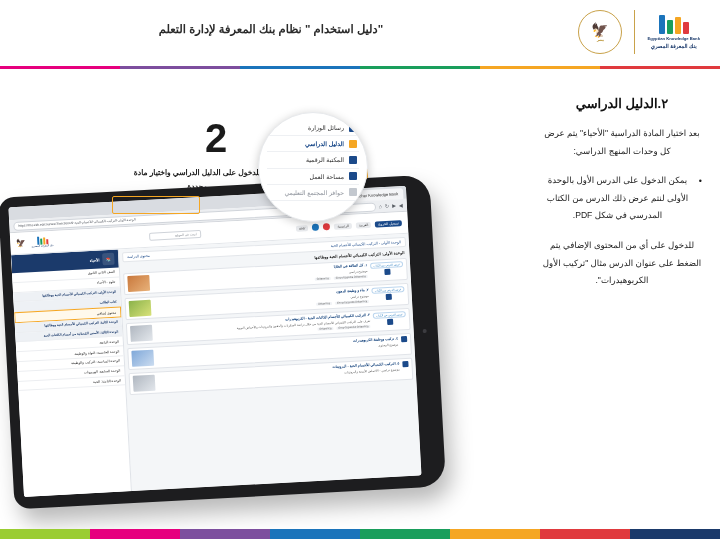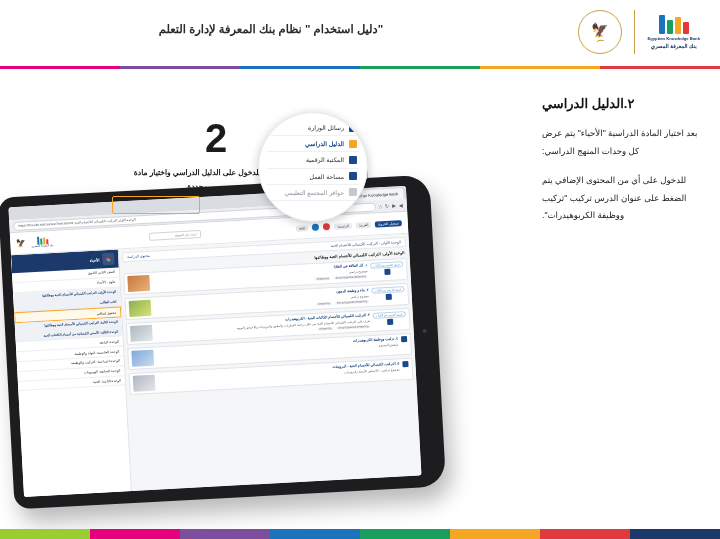--- a/index.html
+++ b/index.html
@@ -61,21 +61,21 @@
   
   .bottom-rule {
     position: absolute; bottom: 0; left: 0; width: 720px; height: 10px;
     display: flex;
   }
   .bottom-rule span { height: 100%; }
 
   
   .right-col {
     position: absolute; top: 96px; right: 18px; width: 160px;
-    direction: rtl; text-align: left;
+    direction: rtl; text-align: center;
   }
   .sec-title {
     font-size: 13px; font-weight: bold; color: #111; margin-bottom: 14px;
   }
   .para {
     font-size: 8.6px; line-height: 2.05; color: #1b1b1b; margin-bottom: 12px;
   }
   .bullet { position: relative; padding-right: 9px; }
   .bullet:before {
     content: "•"; position: absolute; right: 0; top: 0; font-size: 9px; color: #1b1b1b;
@@ -479,21 +479,22 @@
       <div class="zc-row dim">
         <span class="ic"></span>
         <span>حوافز المجتمع التعليمي</span>
       </div>
     </div>
 </div>
 
 <div class="right-col">
   <div class="sec-title">٢.الدليل الدراسي</div>
   <div class="para">بعد اختيار المادة الدراسية "الأحياء" يتم عرض كل وحدات المنهج الدراسي:</div>
-  <div class="para">للدخول على أي من المحتوى الإضافي يتم الضغط على عنوان الدرس تركيب "تركيب ووظيفة الكربوهيدرات".</div>
+  <div class="para bullet">يمكن الدخول على الدرس الأول بالوحدة الأولى لنتم عرض ذلك الدرس من الكتاب المدرسي في شكل PDF.</div>
+  <div class="para">للدخول على أي من المحتوى الإضافي يتم الضغط على عنوان الدرس مثال "تركيب الأول الكربوهيدرات".</div>
 </div>
 
 <div class="bottom-rule" id="botRule">
     <span style="background: rgb(27, 58, 107); flex: 1 1 0%;"></span>
     <span style="background: rgb(224, 58, 62); flex: 1 1 0%;"></span>
     <span style="background: rgb(245, 166, 35); flex: 1 1 0%;"></span>
     <span style="background: rgb(26, 158, 92); flex: 1 1 0%;"></span>
     <span style="background: rgb(27, 116, 187); flex: 1 1 0%;"></span>
     <span style="background: rgb(125, 78, 158); flex: 1 1 0%;"></span>
     <span style="background: rgb(230, 0, 126); flex: 1 1 0%;"></span>

